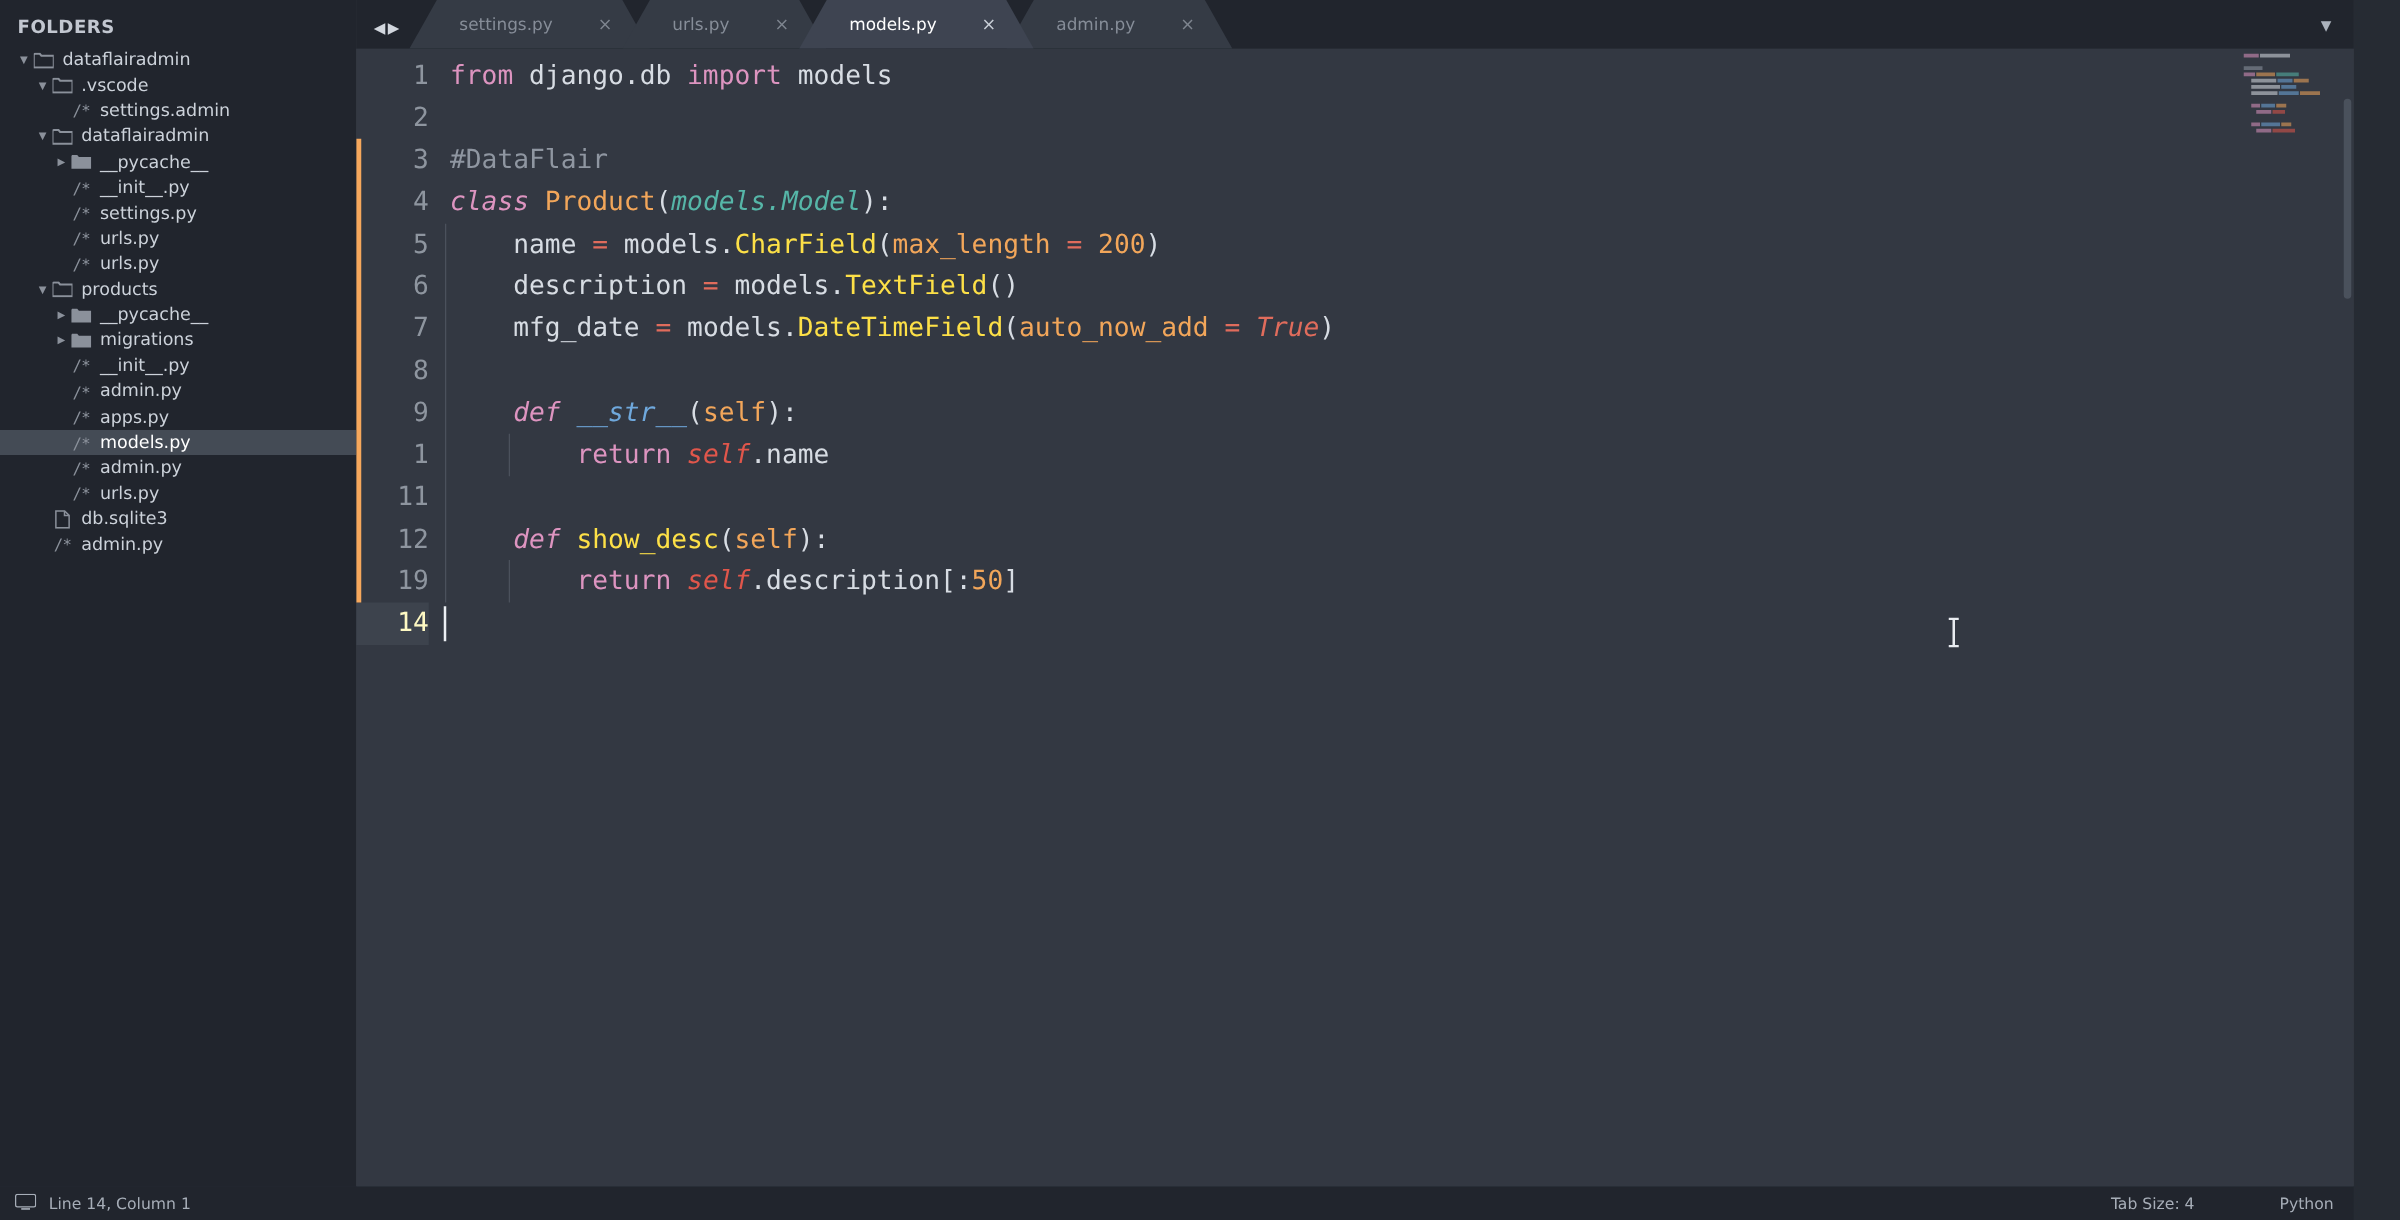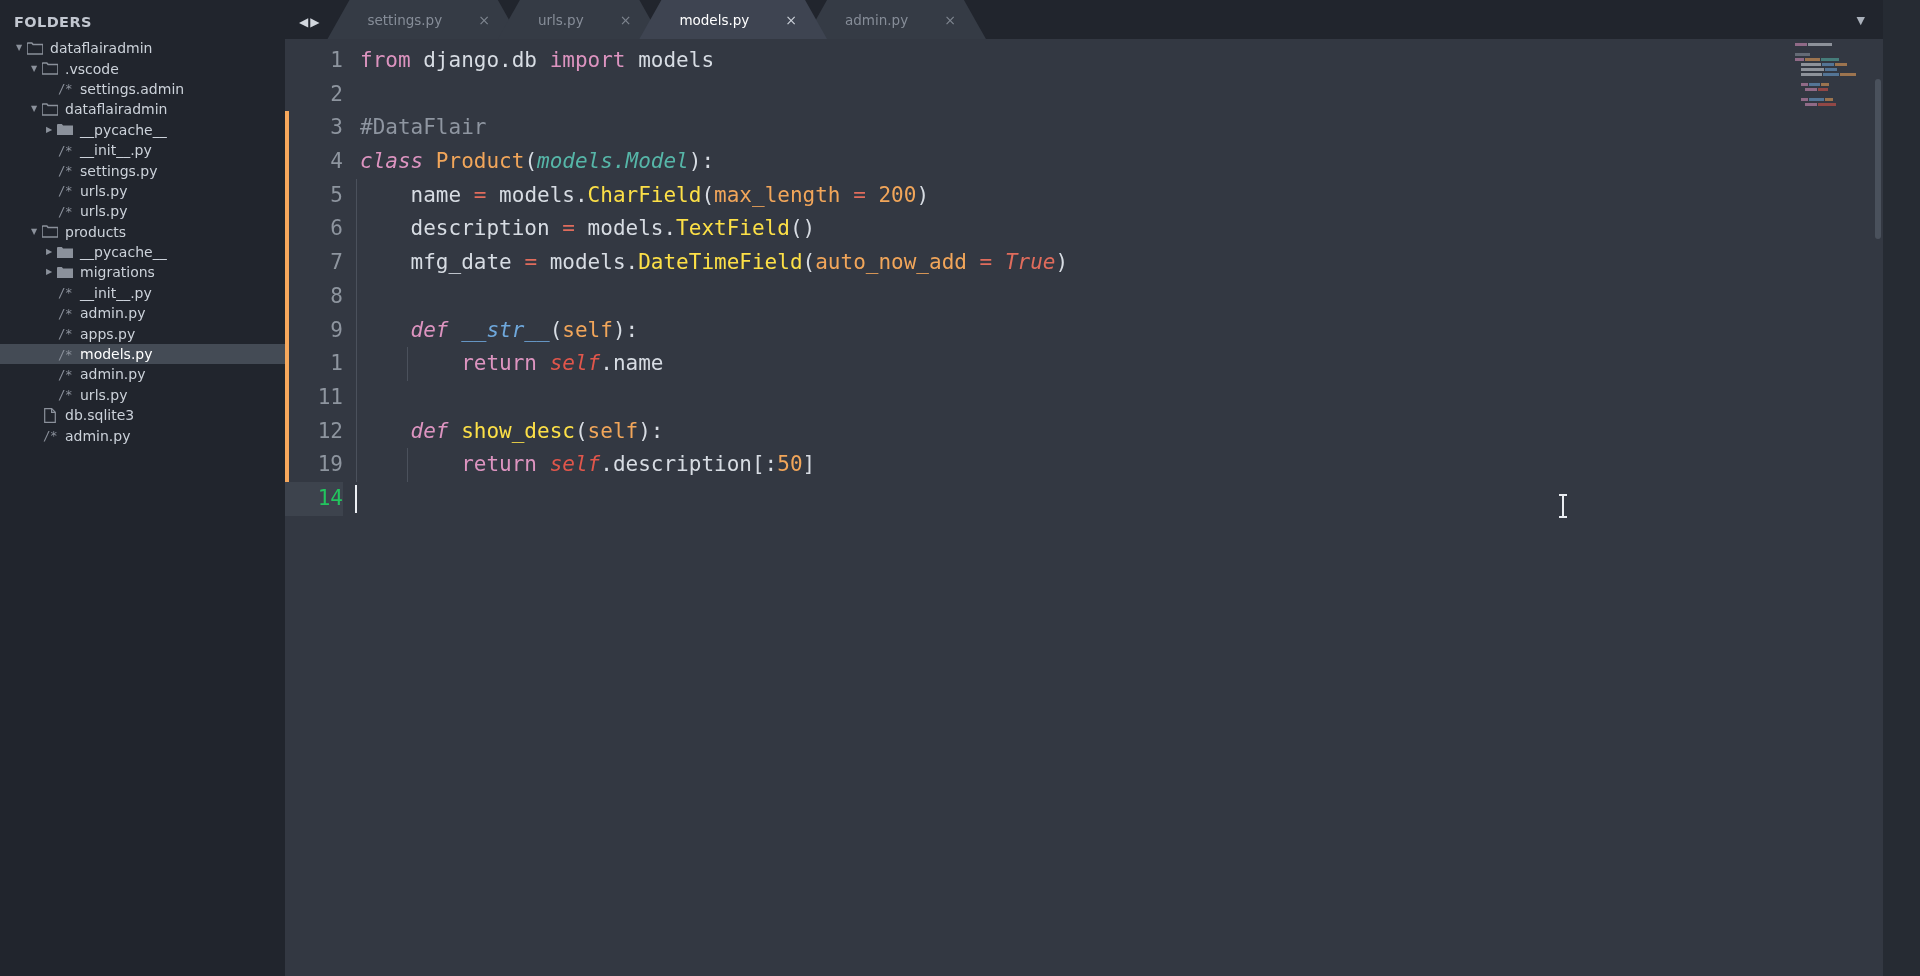--- a/index.html
+++ b/index.html
@@ -165,21 +165,21 @@
   .linenos {
     width: 70px;
     min-width: 70px;
     text-align: right;
     padding-right: 12px;
     color: #8e959f;
     user-select: none;
     box-sizing: border-box;
   }
   .linenos .ln { height: 33.7px; }
-  .linenos .ln.cursorline { background: #3d434d; color: #22c55e; }
+  .linenos .ln.cursorline { background: #3d434d; color: #fef9c3; }
   .code-lines {
     flex: 1 1 auto;
     padding-left: 5px;
     white-space: pre;
     position: relative;
   }
   .code-lines .cl { height: 33.7px; }
   .indent-guide {
     position: absolute;
     width: 1px;
@@ -524,13 +524,28 @@
 
         <svg class="mouse-cursor" style="left:1272px; top:455px;" width="12" height="24">
           <rect x="5" y="1" width="2" height="22" fill="#e9ecf1"></rect>
           <rect x="2" y="0" width="8" height="2" fill="#e9ecf1"></rect>
           <rect x="2" y="22" width="8" height="2" fill="#e9ecf1"></rect>
         </svg>
       </div>
     </div>
   </div>
 
+  <div class="statusbar">
+    <div class="sb-left">
+      <span>
+        <svg width="17" height="13" viewBox="0 0 17 13">
+          <rect x="0.5" y="0.5" width="16" height="10" rx="1.5" fill="none" stroke="#a7aeb8"></rect>
+          <rect x="5" y="11.5" width="7" height="1.3" fill="#a7aeb8"></rect>
+        </svg>
+      </span>
+      <span>Line 14, Column 1</span>
+    </div>
+    <div class="sb-right">
+      <span>Tab Size: 4</span>
+      <span>Python</span>
+    </div>
+  </div>
 </div>
 
 </body></html>

